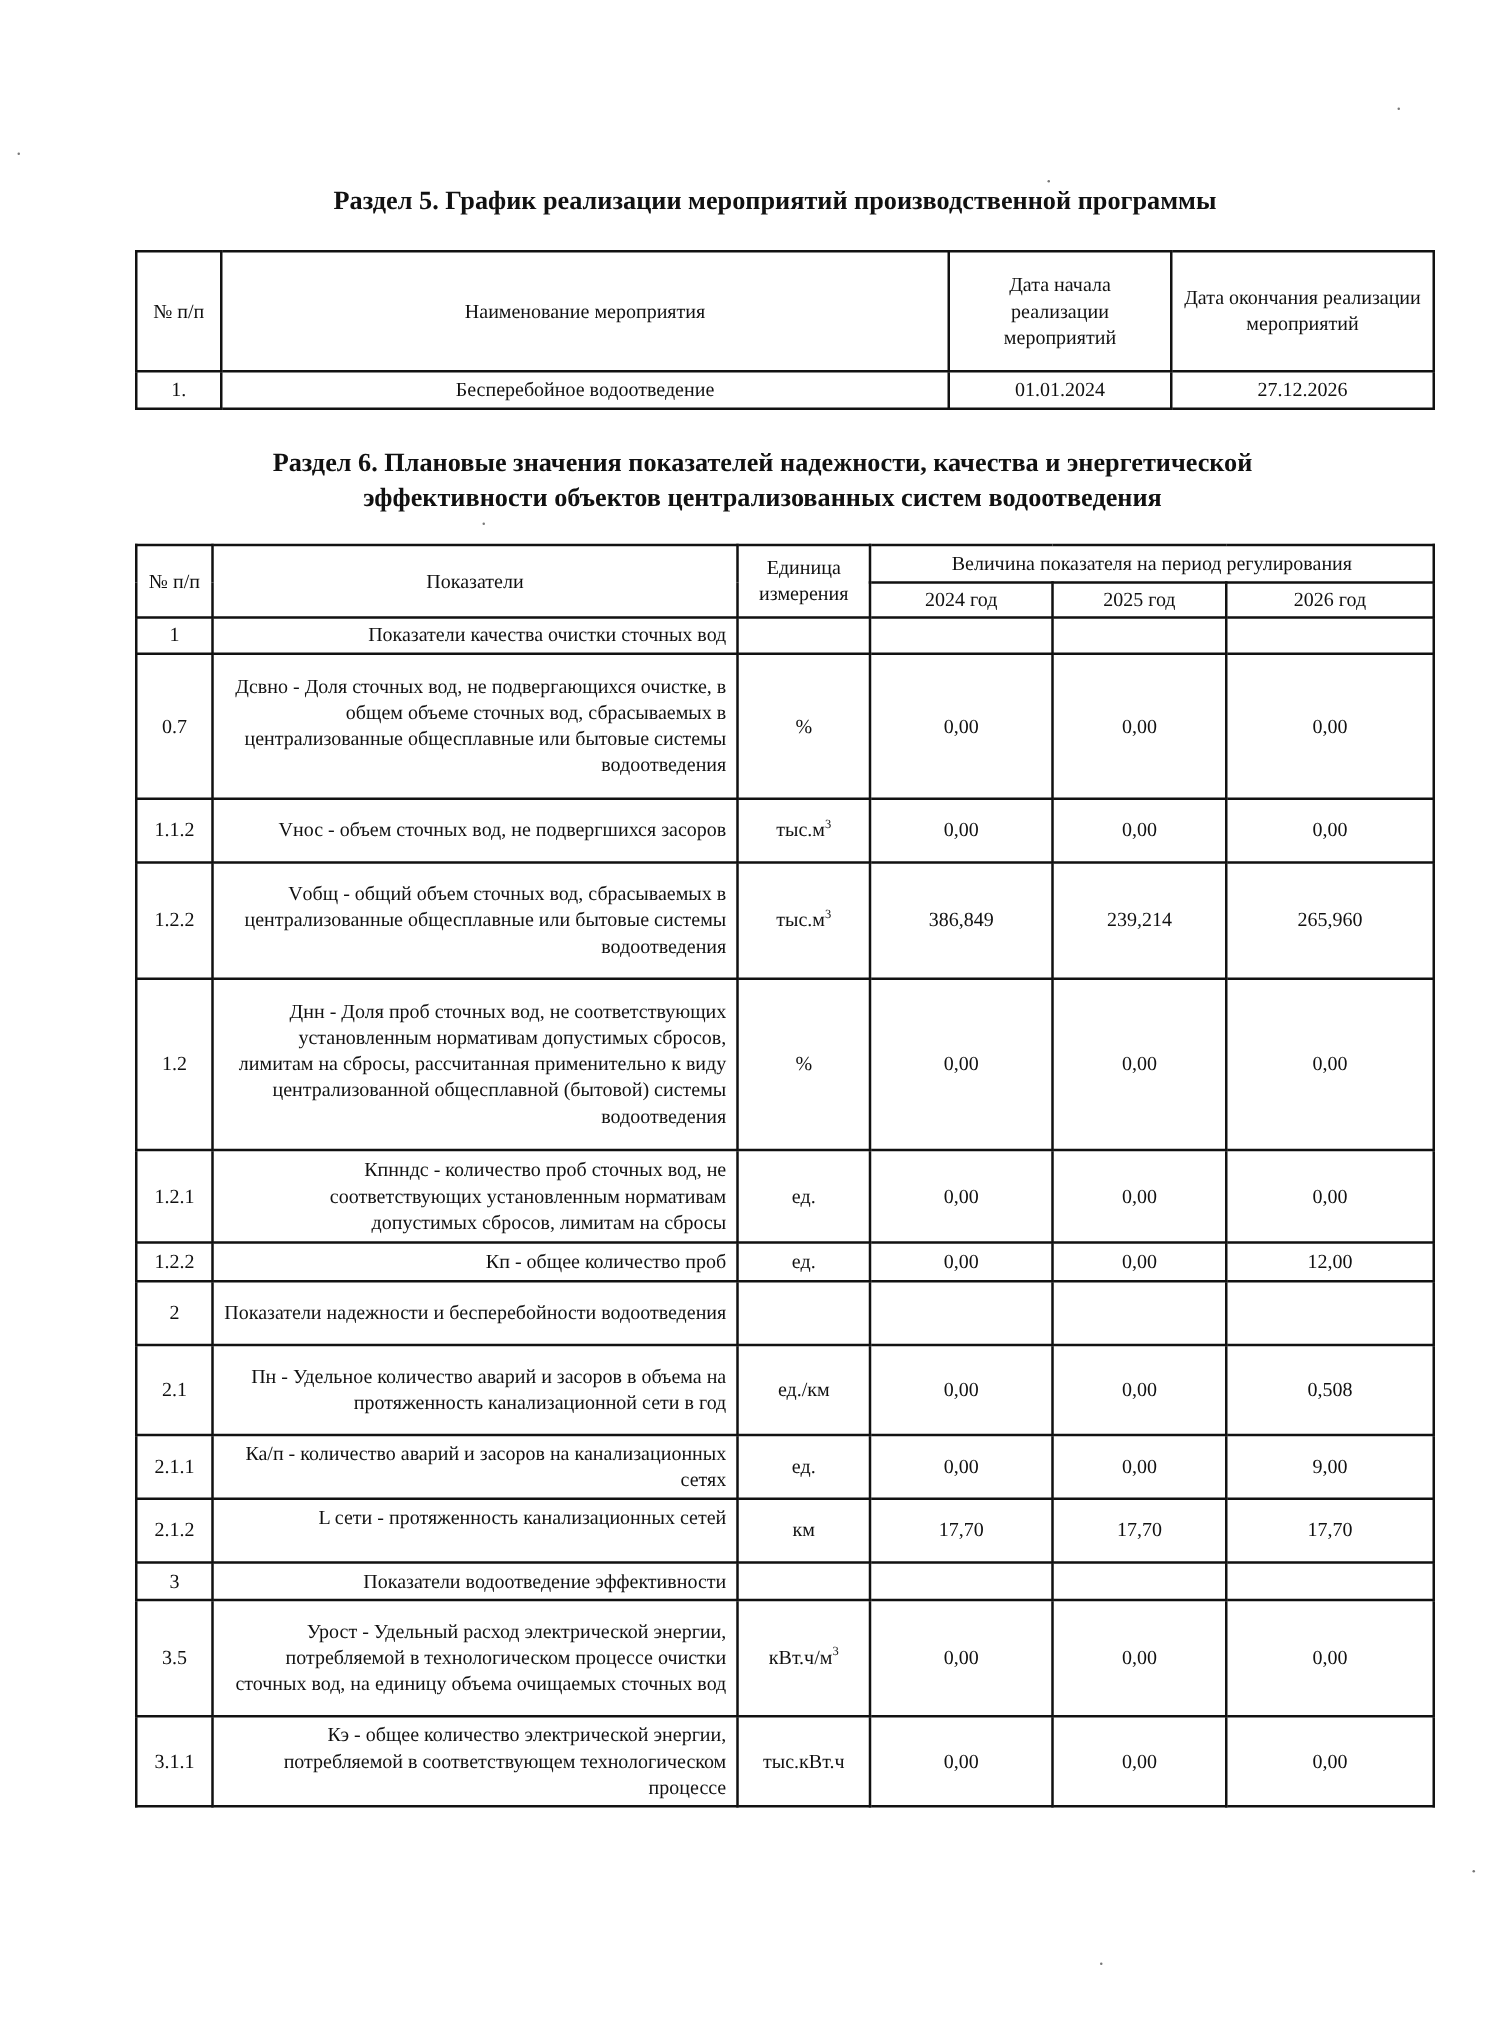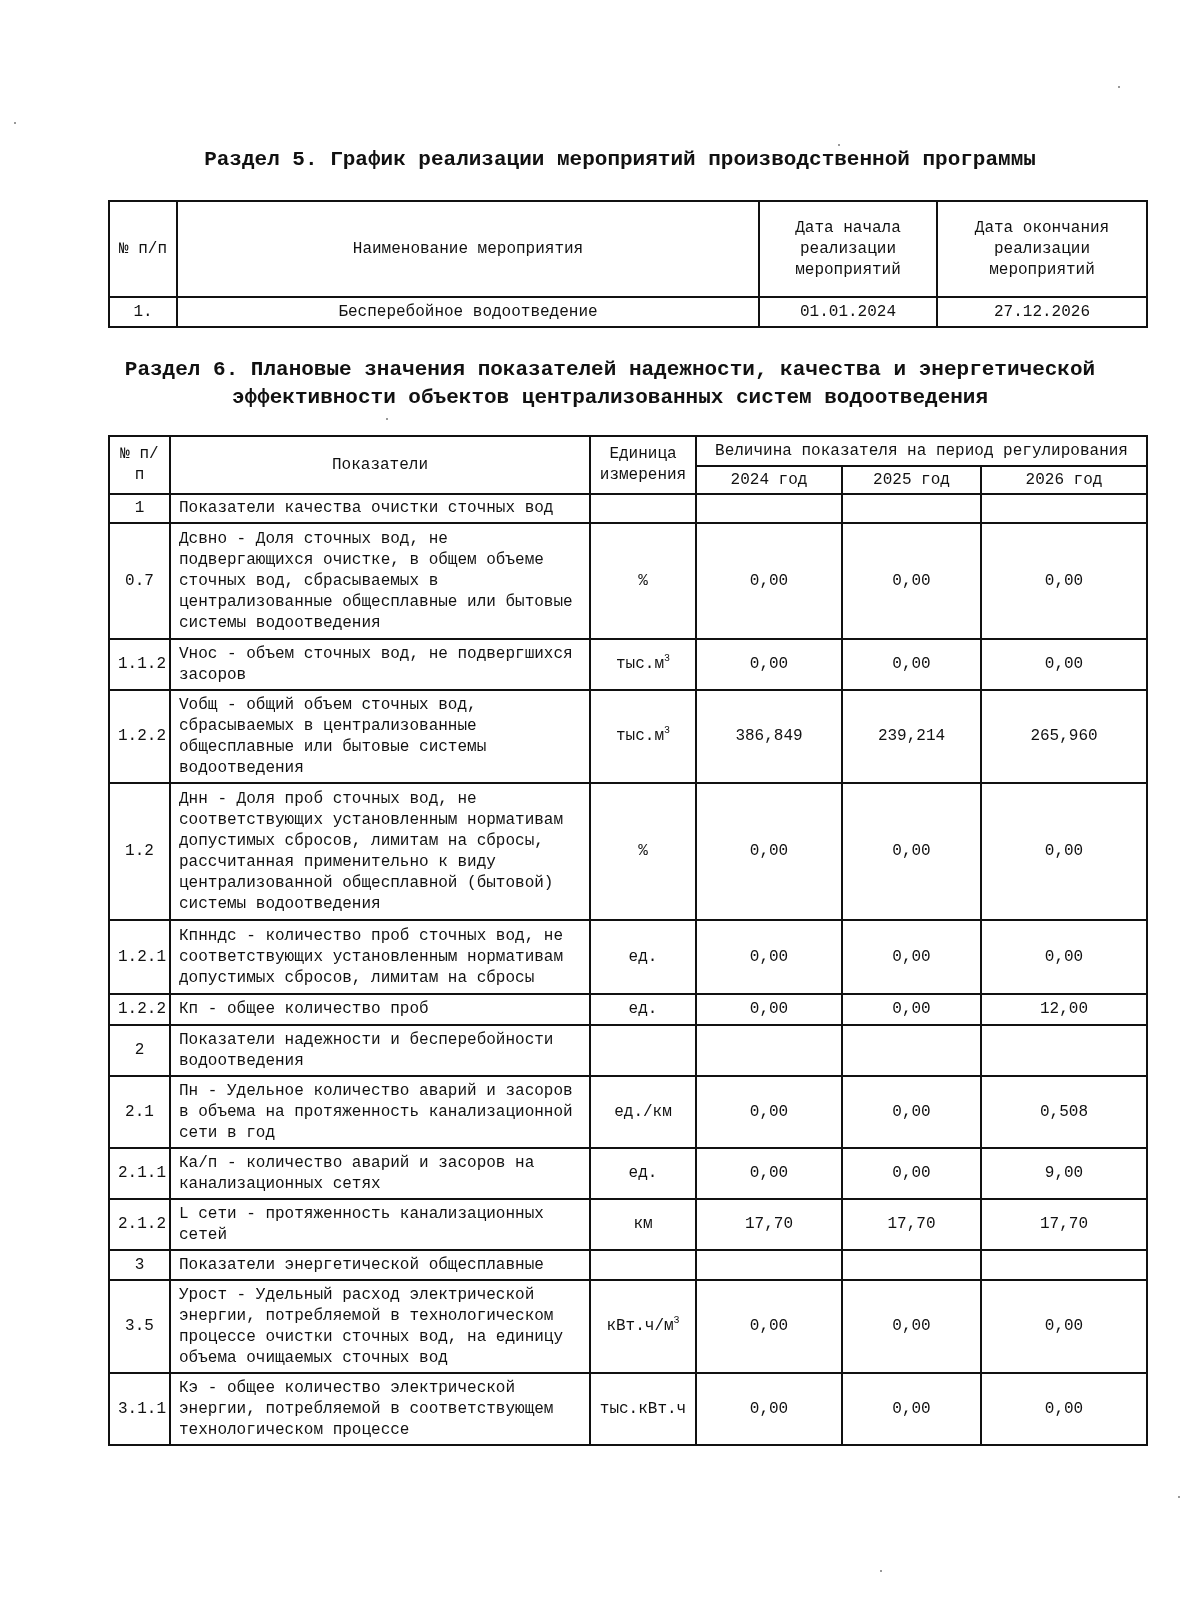--- a/index.html
+++ b/index.html
@@ -11,21 +11,21 @@
       width: 1200px;
       height: 1622px;
       position: relative;
       overflow: hidden;
       font-family: "Liberation Serif", "DejaVu Serif", serif;
       color: #111111;
     }
     .page {
       position: absolute;
       left: 0; top: 0;
-      width: 1200px; height: 1190px; font-family: Liberation Mono, monospace;
+      width: 1200px; height: 1190px;
     }
     .section-title {
       position: absolute;
       left: 0;
       width: 1200px;
       text-align: center;
       font-weight: bold;
       font-size: 21px;
       line-height: 28px;
     }
@@ -39,21 +39,21 @@
       font-size: 16px;
     }
     td, th {
       border: 2px solid #111;
       padding: 0 8px;
       vertical-align: middle;
       font-weight: normal;
       line-height: 21px;
     }
     .c { text-align: center; }
-    .l { text-align: left; }
+    .l { text-align: right; }
 
     
     #t5 {
       left: 108px; top: 200px;
       width: 1038px;
     }
     #t5 .hdr { height: 96px; }
     #t5 .row { height: 30px; }
 
     
@@ -212,21 +212,21 @@
     <tr style="height:51px">
       <td class="c">2.1.2</td>
       <td class="l" style="vertical-align:top;padding-top:4px">L сети - протяженность канализационных сетей</td>
       <td class="c unit"><span>км</span><sup></sup></td>
       <td class="c val">17,70</td>
       <td class="c val">17,70</td>
       <td class="c val">17,70</td>
     </tr>
     <tr style="height:30px">
       <td class="c">3</td>
-      <td class="l">Показатели энергетической общесплавные</td>
+      <td class="l">Показатели водоотведение эффективности</td>
       <td class="c unit"><span></span><sup></sup></td>
       <td class="c val"></td>
       <td class="c val"></td>
       <td class="c val"></td>
     </tr>
     <tr style="height:93px">
       <td class="c">3.5</td>
       <td class="l">Урост - Удельный расход электрической энергии, потребляемой в технологическом процессе очистки сточных вод, на единицу объема очищаемых сточных вод</td>
       <td class="c unit"><span>кВт.ч/м</span><sup>3</sup></td>
       <td class="c val">0,00</td>

